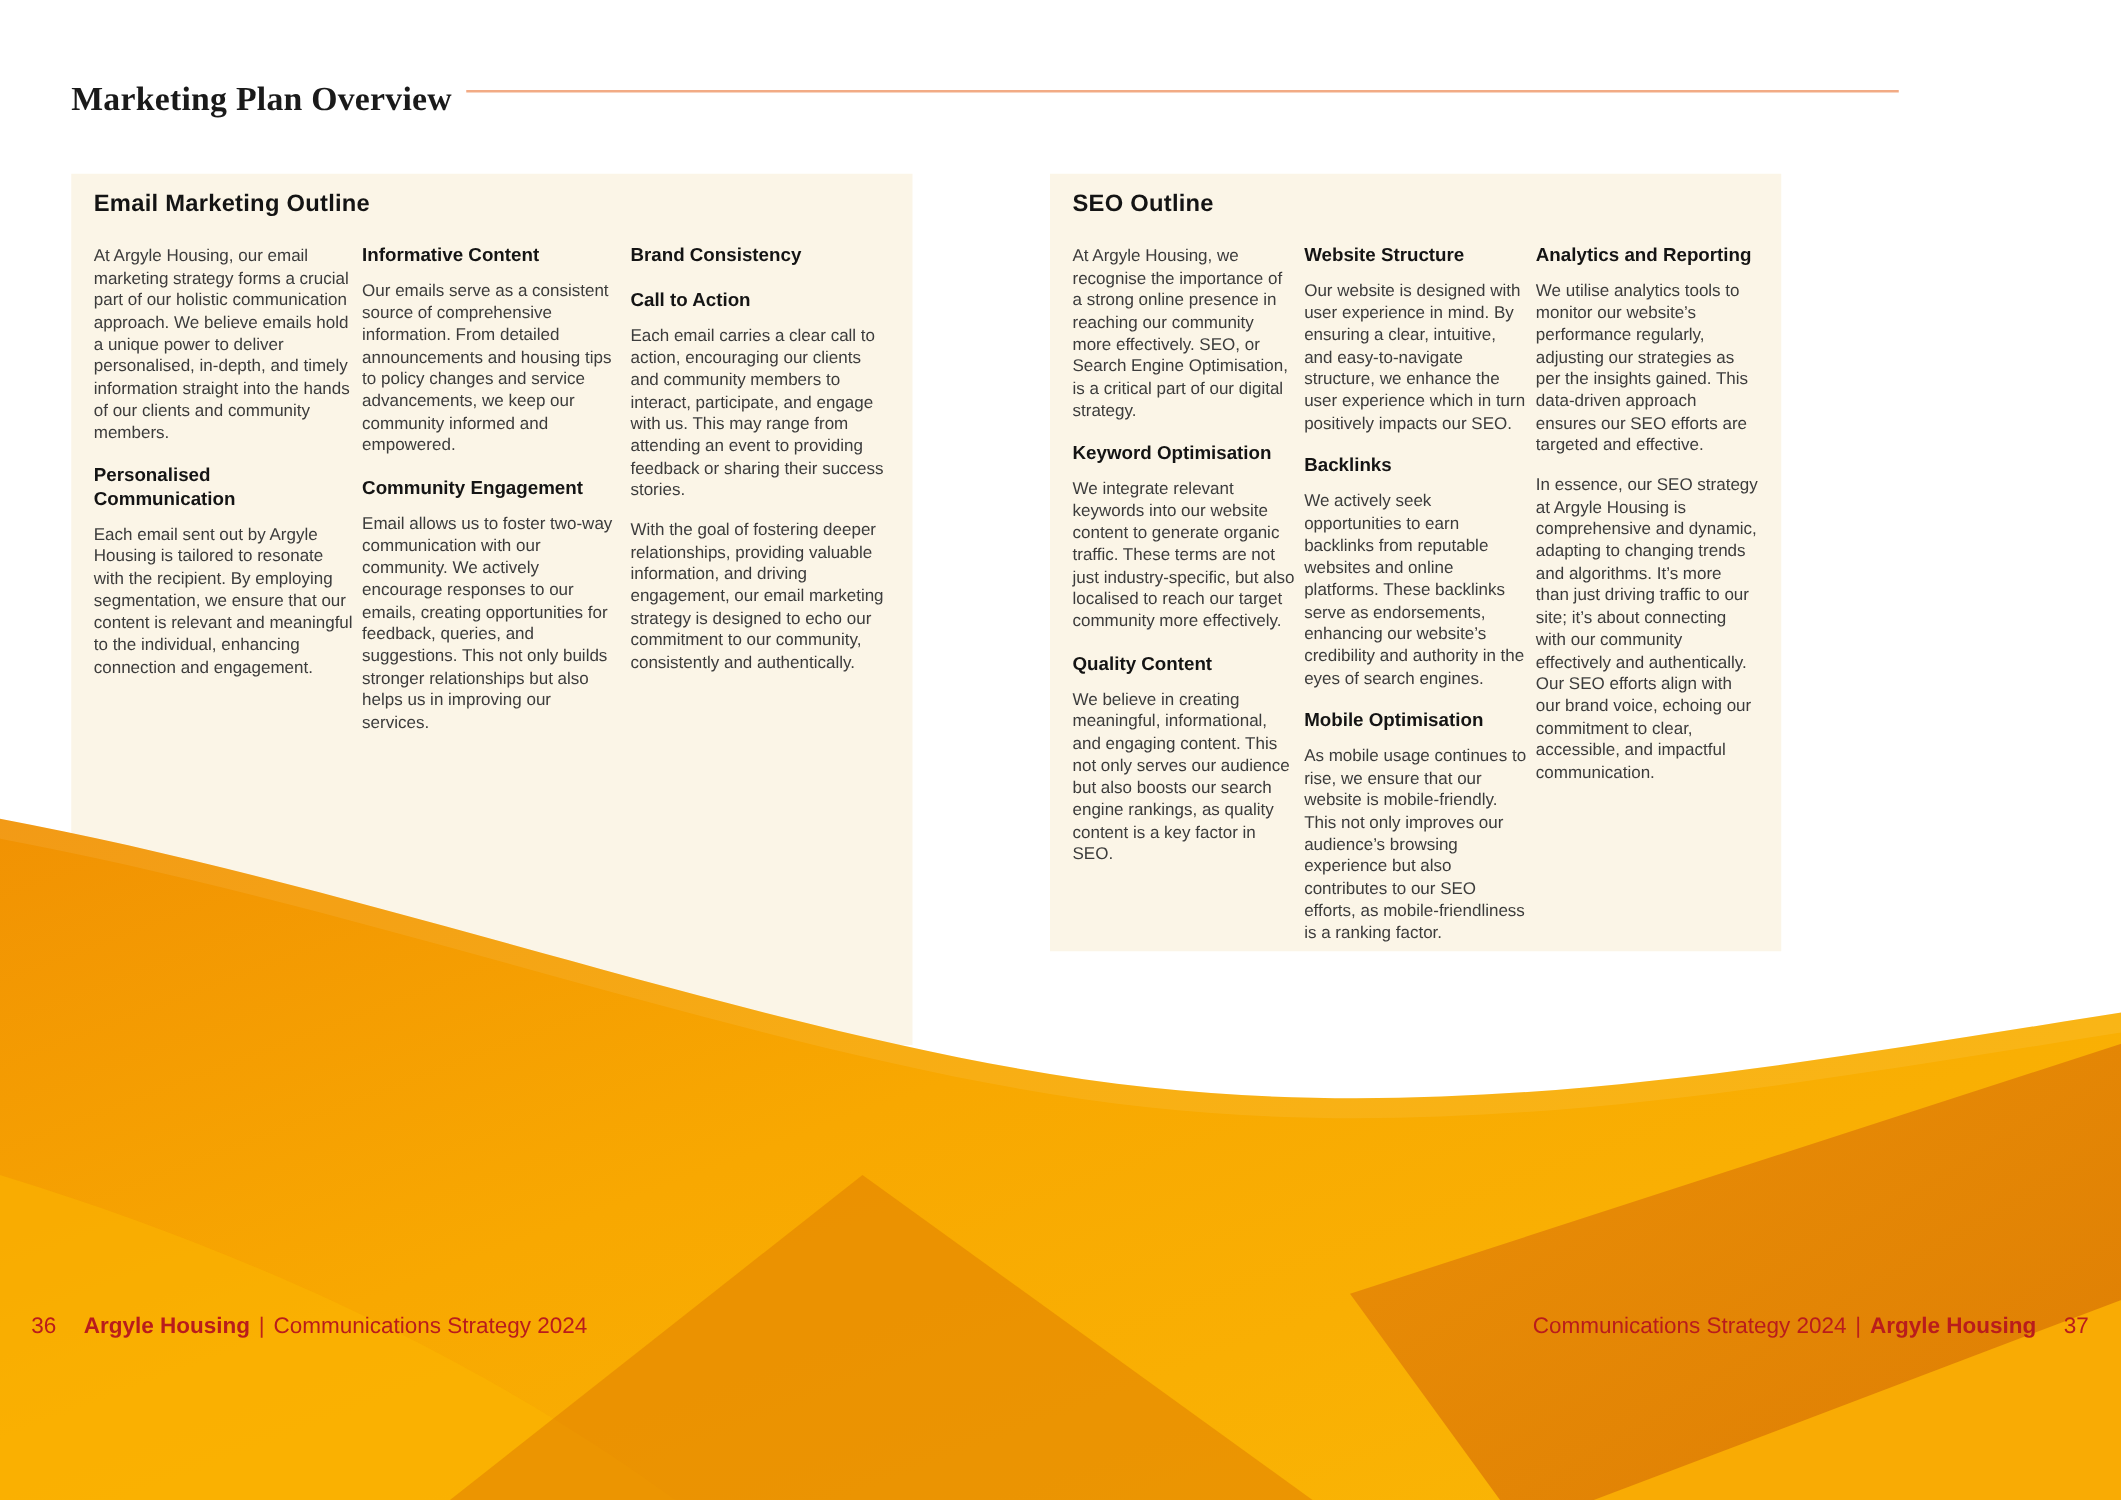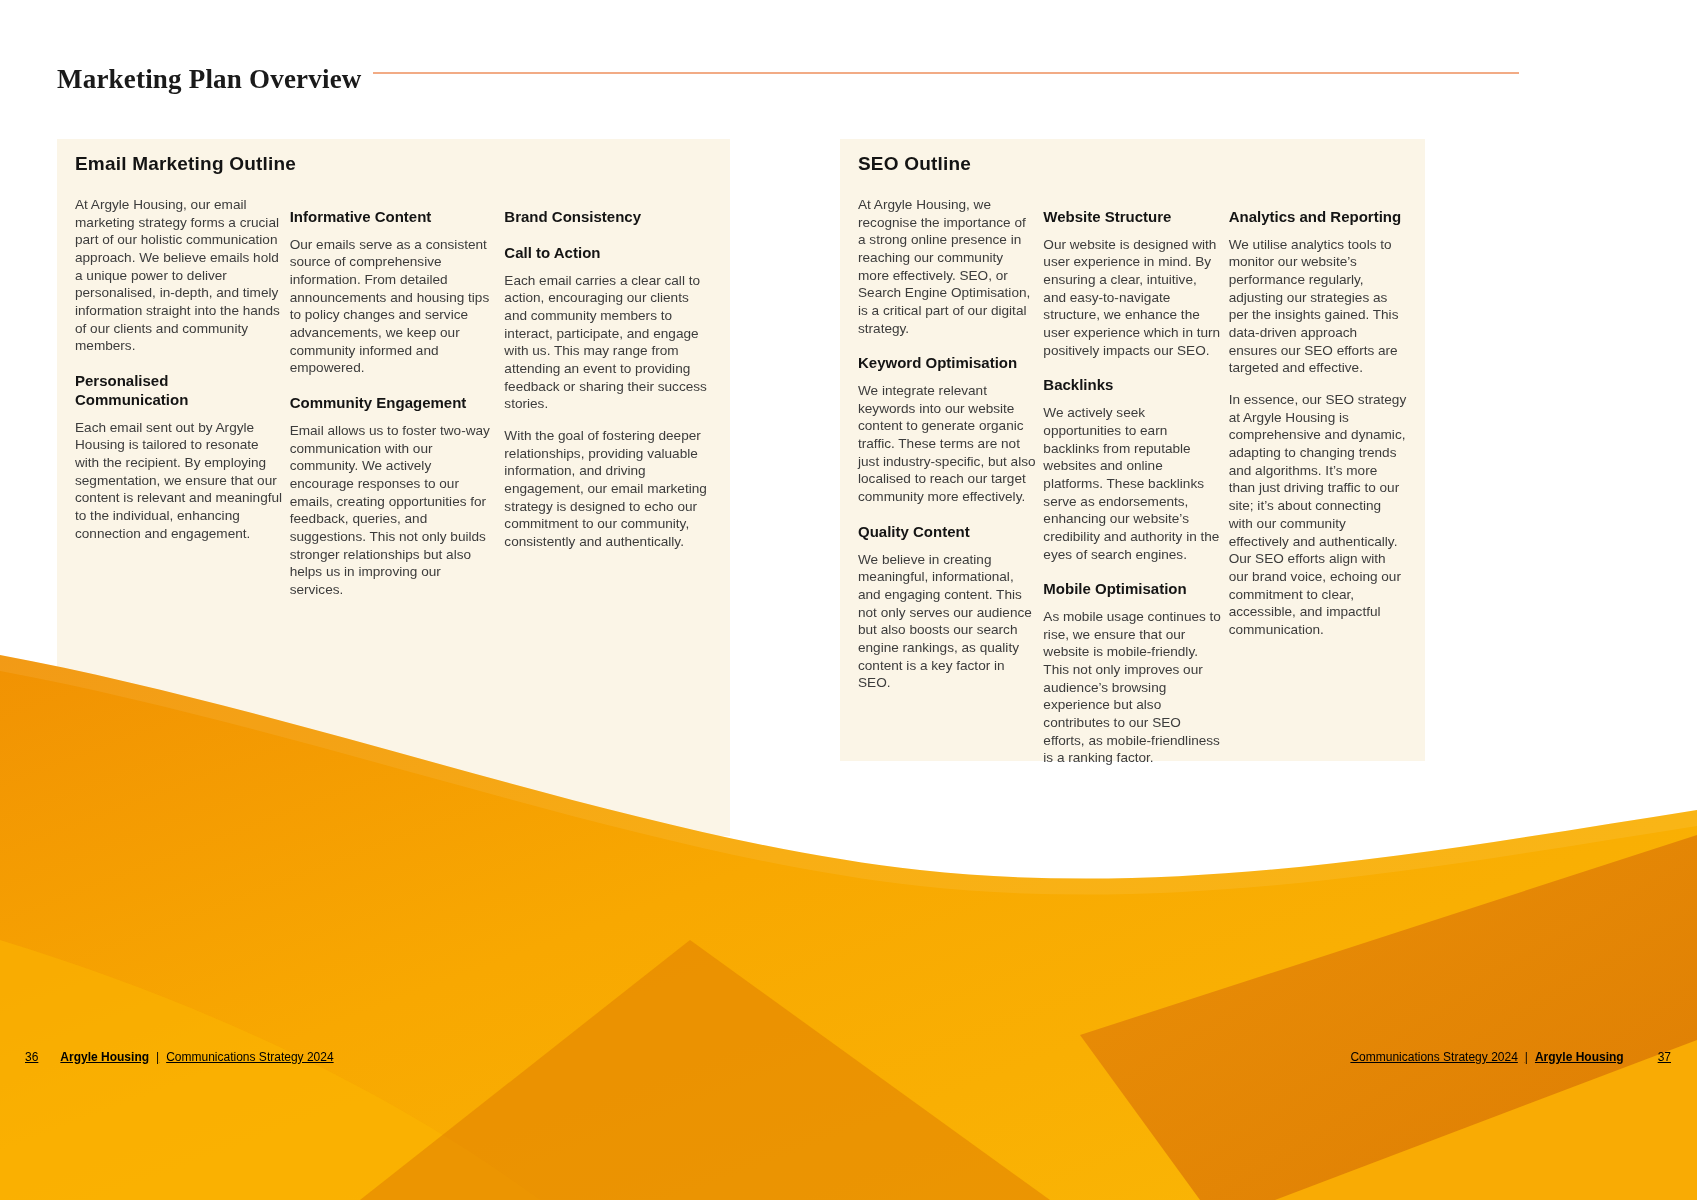--- a/index.html
+++ b/index.html
@@ -64,21 +64,21 @@
     margin-top: 21px;
   }
   .col { flex: 1; min-width: 0; }
   .col h4 {
     font-size: 15px;
     font-weight: 700;
     color: #141414;
     margin: 17px 0 9px 0;
     line-height: 1.25;
   }
-  .col h4.first { margin-top: 12px; }
+  .col h4.first { margin-top: 0; }
   .col p {
     font-size: 13.6px;
     line-height: 1.3;
     color: #3c3c3c;
     margin: 0 0 14px 0;
   }
 
   
   .wave-wrap {
     position: absolute;
@@ -87,31 +87,30 @@
     z-index: 2;
     pointer-events: none;
   }
   .wave-wrap svg { display: block; width: 1697px; height: 560px; }
 
   
   .footer-left, .footer-right {
     position: absolute;
     top: 1050px;
     z-index: 4;
-    color: #000000;
-    font-size: 12px;
+    color: #b91c1c;
+    font-size: 18px;
     white-space: nowrap;
-    text-decoration: underline;
   }
   .footer-left  { left: 25px; }
   .footer-right { right: 26px; text-align: right; }
   .footer-brand { font-weight: 700; }
   .footer-sep { margin: 0 7px; opacity: 0.95; }
   .footer-left .footer-pagenum  { margin-right: 22px; }
-  .footer-right .footer-pagenum { margin-left: 34px; }
+  .footer-right .footer-pagenum { margin-left: 22px; }
 </style>
 </head>
 <body>
 
 <div class="page">
 
   <div class="title-row">
     <div class="page-title">Marketing Plan Overview</div>
     <div class="title-rule"></div>
   </div>

